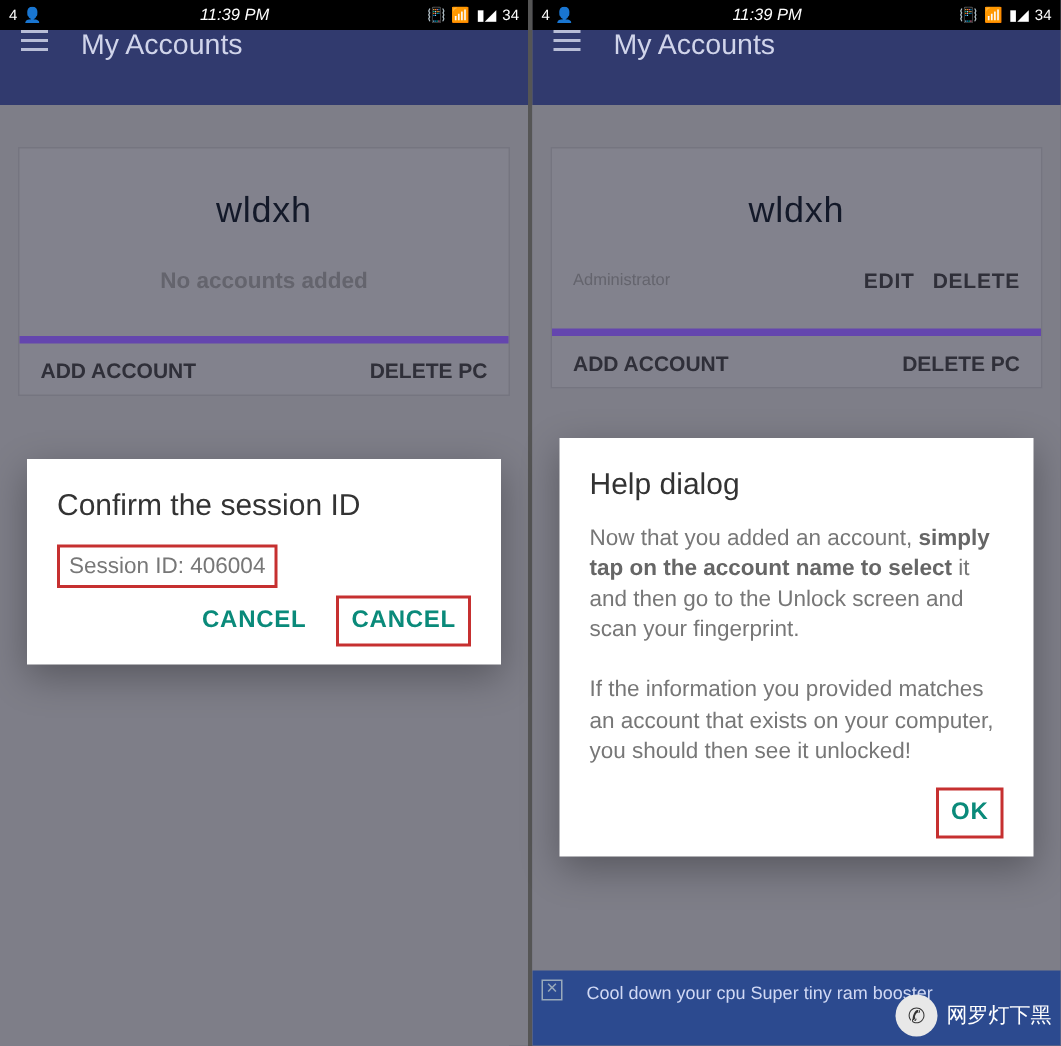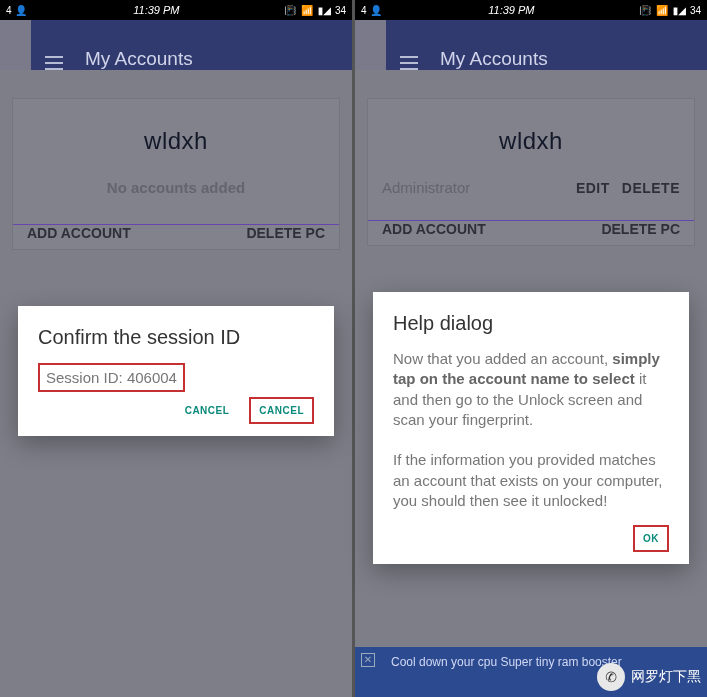--- a/index.html
+++ b/index.html
@@ -32,24 +32,23 @@
   }
   .status-left { display: flex; align-items: center; gap: 4px; }
   .status-center { flex: 1; text-align: center; font-style: italic; }
   .status-right { display: flex; align-items: center; gap: 4px; }
   .status-icon { font-size: 10px; }
   .app-bar {
     height: 50px;
     background: #313a6e;
     color: #c8cce0;
     display: flex;
-    align-items: flex-end;
+    align-items: flex-start;
     padding: 0 14px;
     gap: 22px;
-    margin-left: 31px;
   }
   .hamburger {
     display: flex;
     flex-direction: column;
     gap: 4px;
   }
   .hamburger span {
     display: block;
     width: 18px;
     height: 2px;
@@ -84,33 +83,33 @@
   }
   .admin-row {
     display: flex;
     align-items: center;
     padding: 0 14px 24px 14px;
     gap: 12px;
   }
   .admin-label {
     flex: 1;
     color: #8a8a92;
-    font-size: 15px;
+    font-size: 11px;
   }
   .flat-btn {
     font-size: 14px;
     font-weight: 700;
     color: #3a3a42;
     letter-spacing: 0.5px;
   }
   .card-actions {
     display: flex;
     justify-content: space-between;
-    padding: 0 14px 0 14px;
-    border-top: 1px solid #8b5cf6;
+    padding: 10px 14px 0 14px;
+    border-top: 5px solid #8b5cf6;
   }
   .card-action {
     font-size: 14px;
     font-weight: 700;
     color: #3a3a42;
   }
   .overlay {
     position: absolute;
     inset: 0;
     background: rgba(30,30,40,0.35);
@@ -147,21 +146,21 @@
     margin-bottom: 5px;
     display: inline-block;
   }
   .dialog-actions {
     display: flex;
     justify-content: flex-end;
     gap: 10px;
     align-items: center;
   }
   .dlg-btn {
-    font-size: 10px;
+    font-size: 16px;
     font-weight: 700;
     color: #0a8a7a;
     padding: 8px 10px;
     letter-spacing: 0.5px;
   }
   .dlg-btn.boxed {
     border: 2px solid #c63030;
     padding: 6px 8px;
   }
   .ad-banner {

